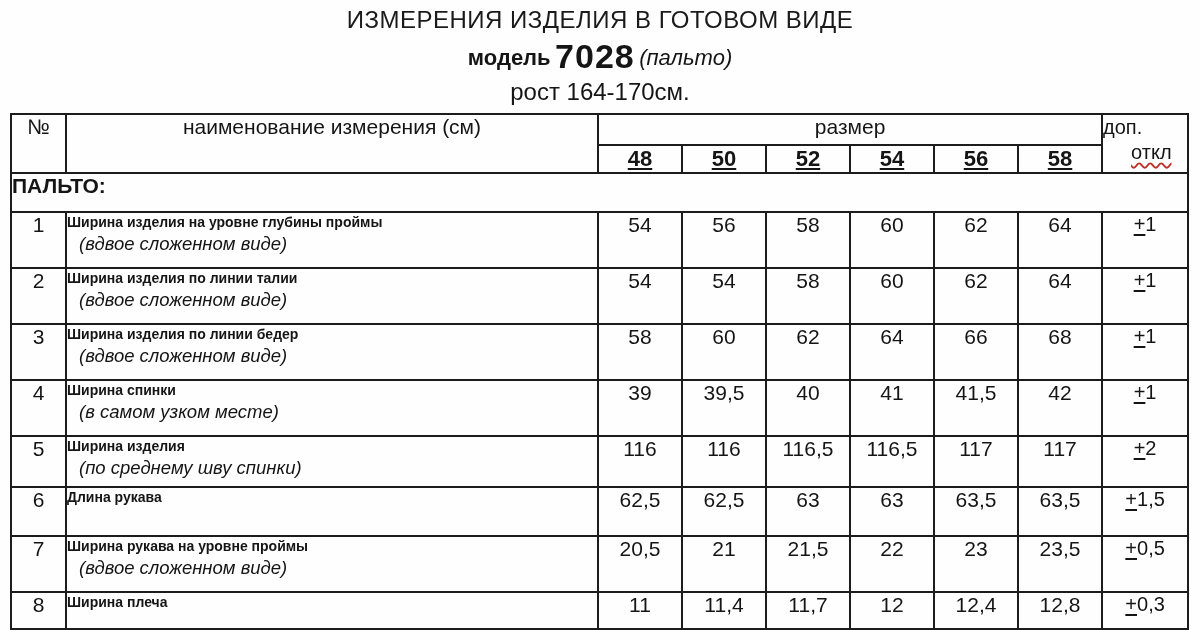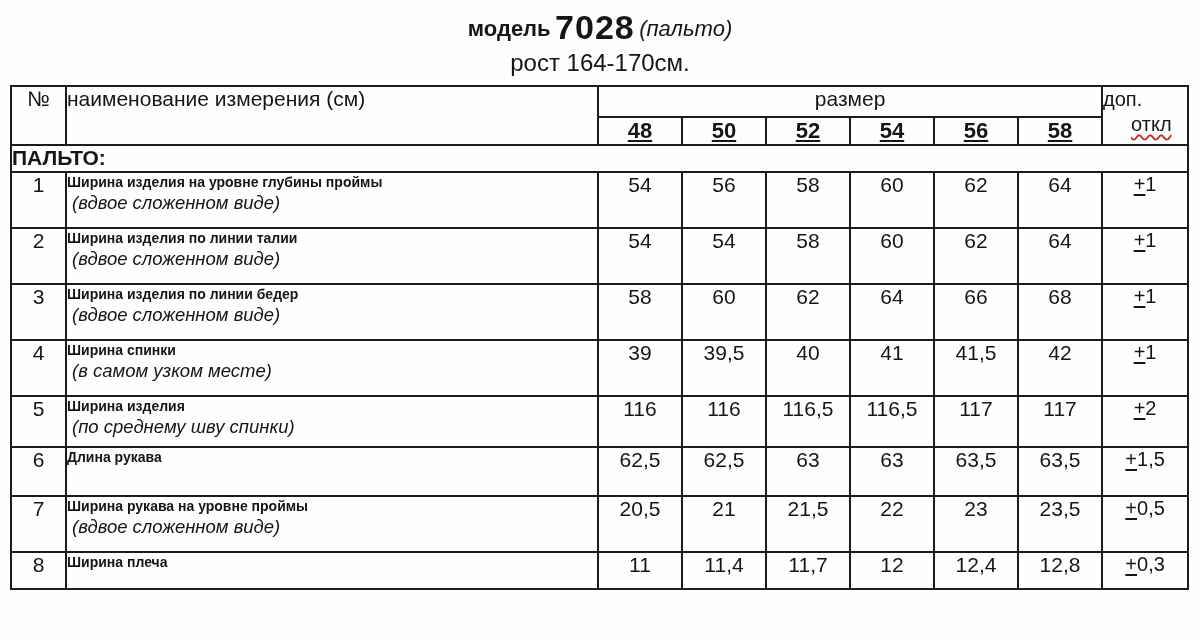--- a/index.html
+++ b/index.html
@@ -30,53 +30,54 @@
     margin: 7px 0 0 10px;
     width: 1177px;
   }
   table.meas td {
     border: 2px solid #1c1c1c;
     padding: 0;
     vertical-align: top;
     overflow: hidden;
   }
   .hdr-num   { text-align: center; font-size: 21px; padding-top: 4px; }
-  .hdr-name  { font-size: 21px; padding-top: 4px; }
+  .hdr-name  { text-align: center; font-size: 21px; padding-top: 4px; }
   .hdr-size  { text-align: center; font-size: 21px; padding-top: 2px; }
   .hdr-tol   { font-size: 20px; padding: 2px 4px 0 8px; line-height: 1.25; }
   .wavy {
     text-decoration: underline wavy #c03028;
     text-decoration-thickness: 2px;
     text-underline-offset: 3px;
     padding-left: 28px;
   }
   .size-cell { text-align: center; font-weight: bold; font-size: 22px; padding-top: 1px; text-decoration: underline; }
   .section-cell { font-weight: bold; font-size: 21px; padding: 2px 0 2px 16px; }
   .cell-num { text-align: center; font-size: 21px; padding-top: 4px; }
   .cell-name { padding: 3px 6px 0 12px; line-height: 1.35; }
   .name-main { font-weight: bold; font-size: 14px; }
-  .name-note { font-style: italic; font-size: 18.5px; padding-left: 5px; }
+  .name-note { font-style: italic; font-size: 18.5px; padding-left: 12px; }
   .cell-val { text-align: center; font-size: 21px; padding-top: 5px; }
   .cell-tol { text-align: center; font-size: 20px; padding-top: 6px; }
   .pm { text-decoration: underline; text-decoration-thickness: 2px; text-underline-offset: 3px; }
 
   tr.h-hdr1 { height: 31px; }
   tr.h-hdr2 { height: 28px; }
-  tr.h-sec  { height: 27px; }
+  tr.h-sec  { height: 39px; }
   tr.h-2l   { height: 56px; }
   tr.h-r5   { height: 51px; }
   tr.h-r6   { height: 49px; }
   tr.h-r8   { height: 37px; }
 </style>
 </head>
 <body>
 
 <div class="page">
 
   <div class="titles">
+    <div class="title-main">ИЗМЕРЕНИЯ ИЗДЕЛИЯ В ГОТОВОМ ВИДЕ</div>
     <div class="title-model">
       <span class="model-label">модель</span>
       <span class="model-number">7028</span>
       <span class="model-note">(пальто)</span>
     </div>
     <div class="title-height">рост 164-170см.</div>
   </div>
 
   <table class="meas">
     <colgroup>

